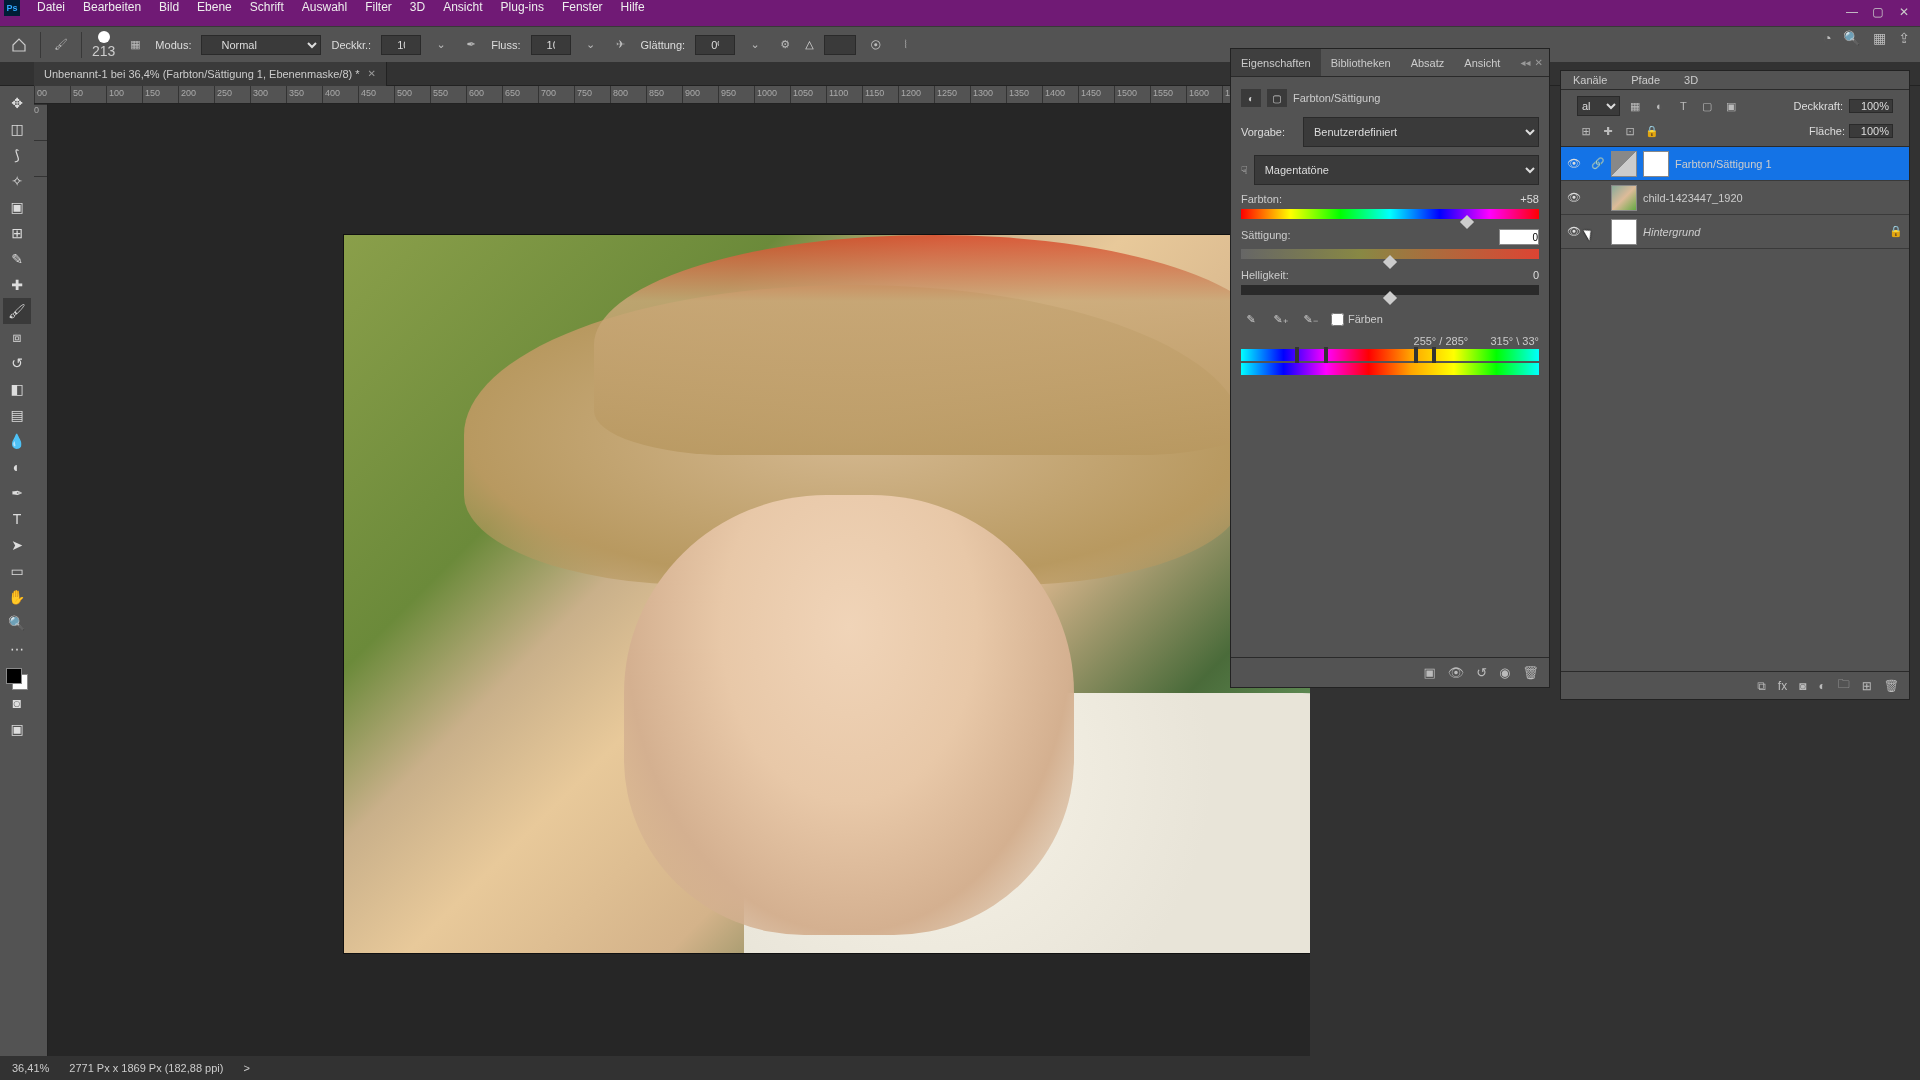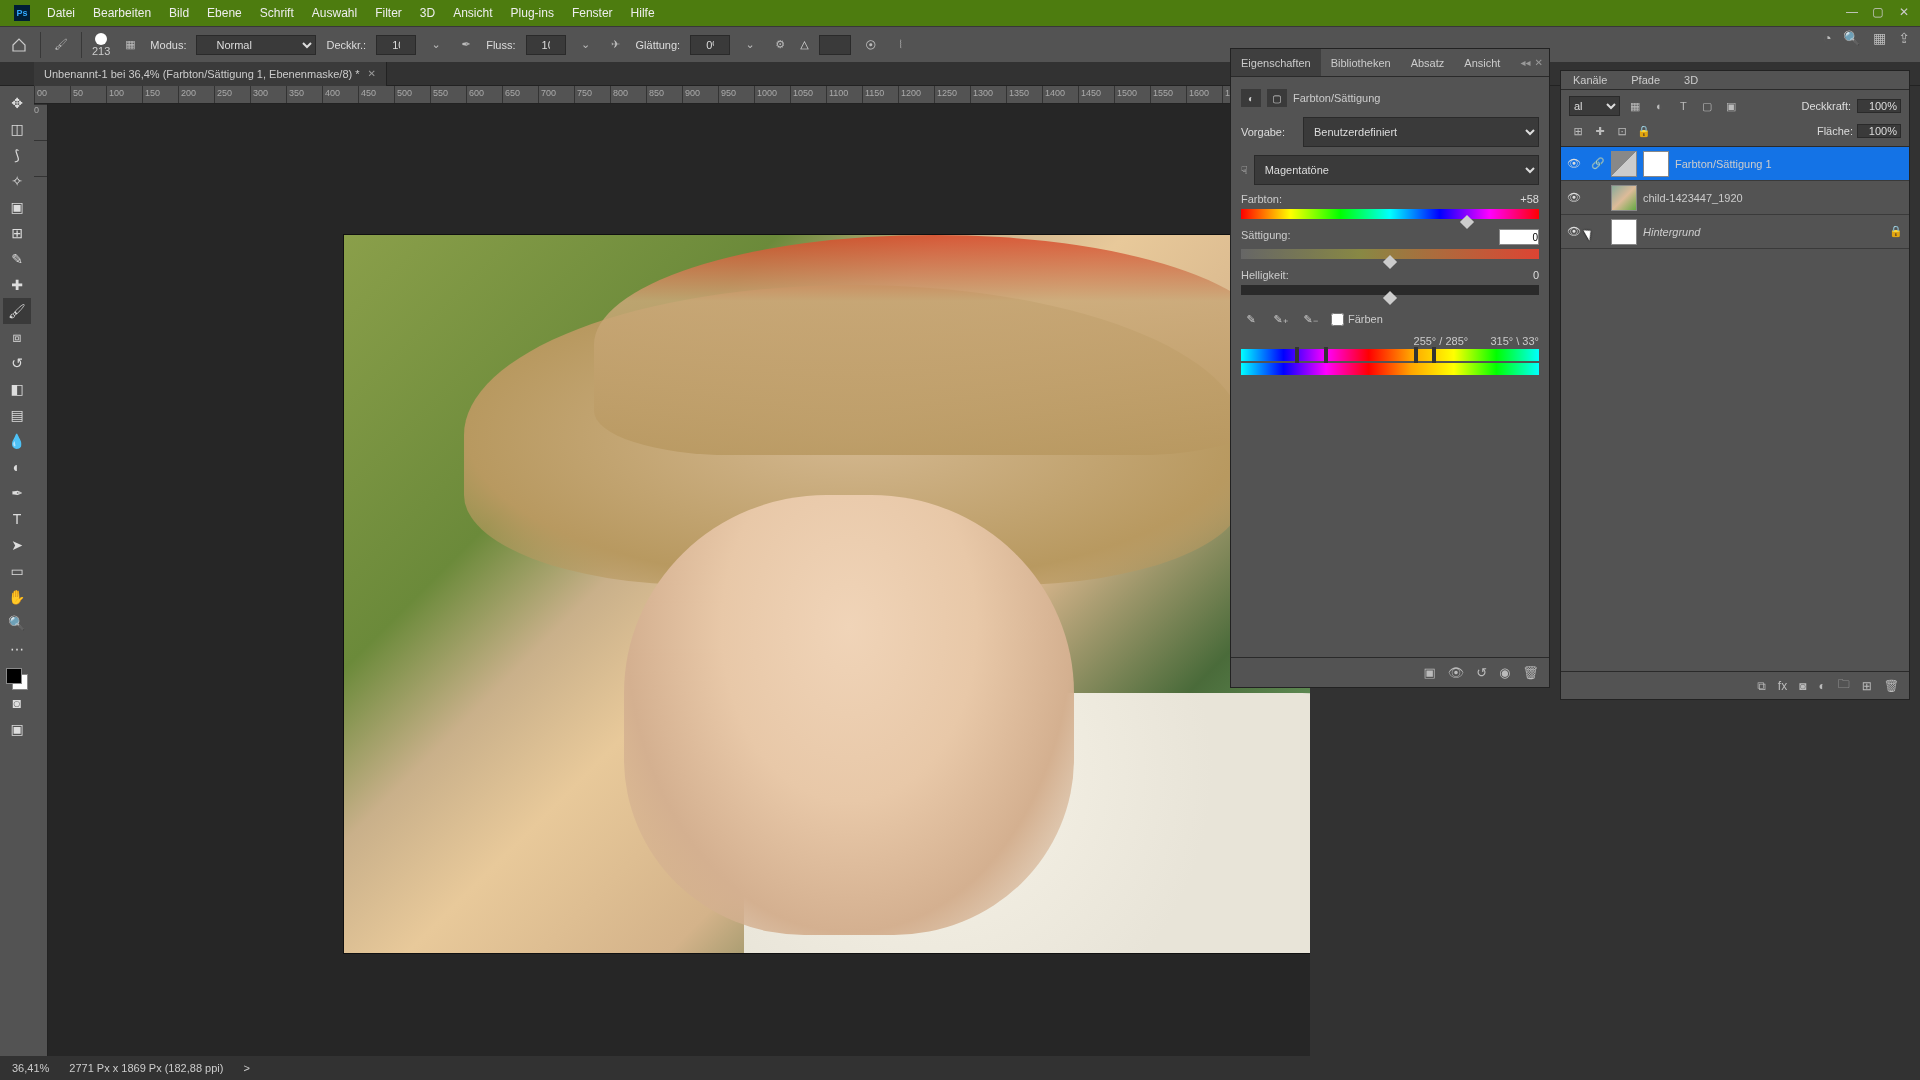--- a/index.html
+++ b/index.html
@@ -1,27 +1,27 @@
 <!DOCTYPE html>
 <html><head>
 <meta charset="utf-8">
 <style>
 *{margin:0;padding:0;box-sizing:border-box;font-family:'Segoe UI',Tahoma,sans-serif;font-size:11px;color:#ccc;user-select:none}
 body{background:#323232;width:1920px;height:1080px;overflow:hidden;position:relative}
-.menubar{height:26px;background:#4d7c0f;display:flex;align-items:center;padding:0 14px}
+.menubar{height:26px;background:#701a75;display:flex;align-items:flex-start;padding:0 4px}
 .menubar .ps{width:16px;height:16px;background:#001e36;color:#31a8ff;font-weight:bold;font-size:9px;display:flex;align-items:center;justify-content:center;margin-right:8px}
 .menubar .mi{padding:0 9px;color:#eee;font-size:12px;cursor:default}
 .winctl{position:absolute;right:8px;top:4px;display:flex;gap:10px}
 .winctl span{width:16px;height:16px;display:flex;align-items:center;justify-content:center;color:#ccc;font-size:12px}
 .optbar{height:36px;background:#535353;border-top:1px solid #383838;display:flex;align-items:center;padding:0 8px;gap:10px}
 .optbar .home{width:22px;height:22px;display:flex;align-items:center;justify-content:center}
 .optbar .sep{width:1px;height:26px;background:#383838}
 .optbar .brush{display:flex;flex-direction:column;align-items:center}
 .optbar .brush .dot{width:12px;height:12px;background:#fff;border-radius:50%}
-.optbar .brush .n{font-size:11px;color:#ccc}
+.optbar .brush .n{font-size:14px;color:#ccc}
 .optbar .lbl{color:#ddd;font-size:11px}
 .optbar select,.optbar input{background:#3a3a3a;border:1px solid #2a2a2a;color:#ddd;height:20px;font-size:11px;padding:0 15px}
 .optbar .sel{width:120px}
 .optbar .pct{width:40px;text-align:right}
 .optbar .ico{width:20px;height:20px;display:flex;align-items:center;justify-content:center;color:#bbb}
 .righticons{position:absolute;right:10px;top:30px;display:flex;gap:12px}
 .righticons span{color:#bbb;font-size:14px}
 .tabbar{height:24px;background:#323232;display:flex;align-items:center;border-bottom:1px solid #222}
 .tabs-left{width:34px}
 .doctab{background:#3a3a3a;height:24px;display:flex;align-items:center;padding:0 10px;gap:8px;border-right:1px solid #222}
@@ -71,21 +71,21 @@
 .range-nums{text-align:right;color:#ddd;font-size:10px;margin-bottom:2px}
 .spectrum{height:12px;background:linear-gradient(90deg,cyan,blue,magenta,red,orange,yellow,lime,cyan);position:relative;margin-bottom:2px}
 .spectrum .mk{position:absolute;top:-2px;width:4px;height:16px;background:#333}
 .spectrum2{height:12px;background:linear-gradient(90deg,cyan,blue,magenta,red,orange,yellow,lime,cyan)}
 .props-foot{position:absolute;bottom:0;left:0;right:0;height:30px;border-top:1px solid #2a2a2a;display:flex;justify-content:flex-end;align-items:center;gap:12px;padding:0 10px}
 .props-foot span{color:#bbb;font-size:13px}
 
 .panel-layers{position:absolute;right:10px;top:70px;width:350px;height:630px;background:#535353;border:1px solid #222}
 .layers-tabs{height:19px;display:flex;border-bottom:1px solid #2a2a2a}
 .layers-tabs .pt{padding:0 12px;display:flex;align-items:center}
-.layers-opts{padding:6px 8px;border-bottom:1px solid #2a2a2a}
+.layers-opts{padding:6px 16px;border-bottom:1px solid #2a2a2a}
 .layers-opts .r1{display:flex;align-items:center;gap:6px;margin-bottom:6px}
 .layers-opts select{background:#3a3a3a;border:1px solid #2a2a2a;height:20px;color:#ddd;flex:1}
 .layers-opts .ic{width:18px;height:18px;display:flex;align-items:center;justify-content:center;color:#bbb;font-size:11px}
 .layers-opts .lab{color:#ddd}
 .layers-opts .pct{width:44px;background:#3a3a3a;border:1px solid #2a2a2a;text-align:right;padding:0 3px;color:#ddd}
 .layers-opts .r2{display:flex;align-items:center;gap:4px}
 .layer-list{}
 .layer{display:flex;align-items:center;height:34px;border-bottom:1px solid #3a3a3a;padding:0 6px;gap:6px}
 .layer.sel{background:#1473e6;color:#fff}
 .layer .eye{width:18px;color:#ddd}

